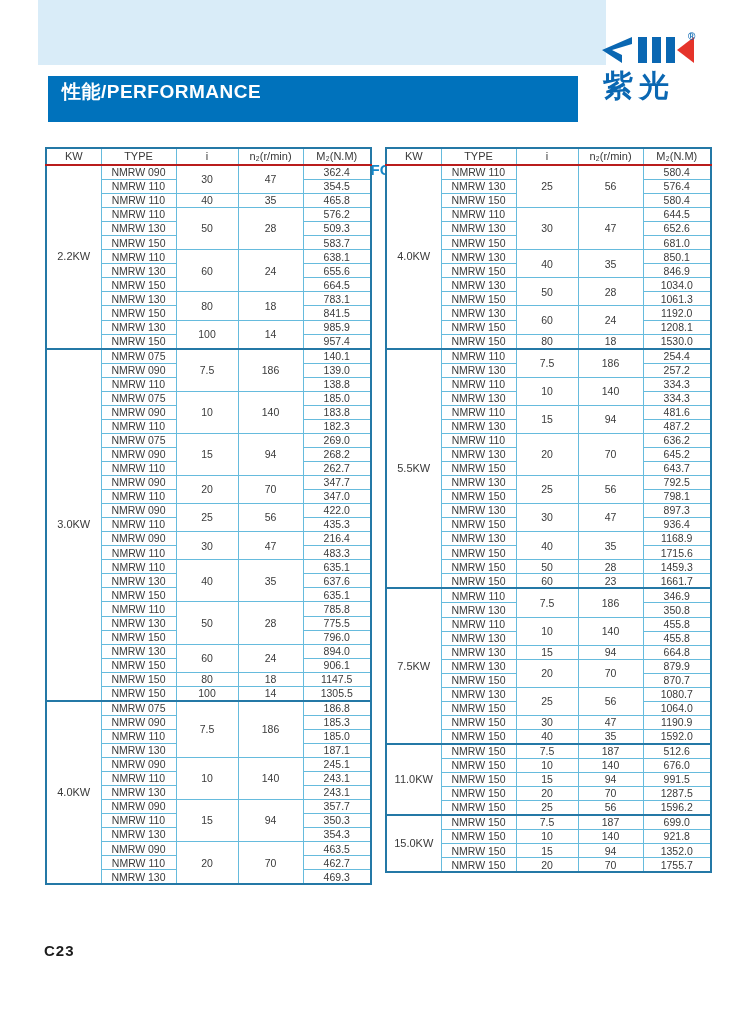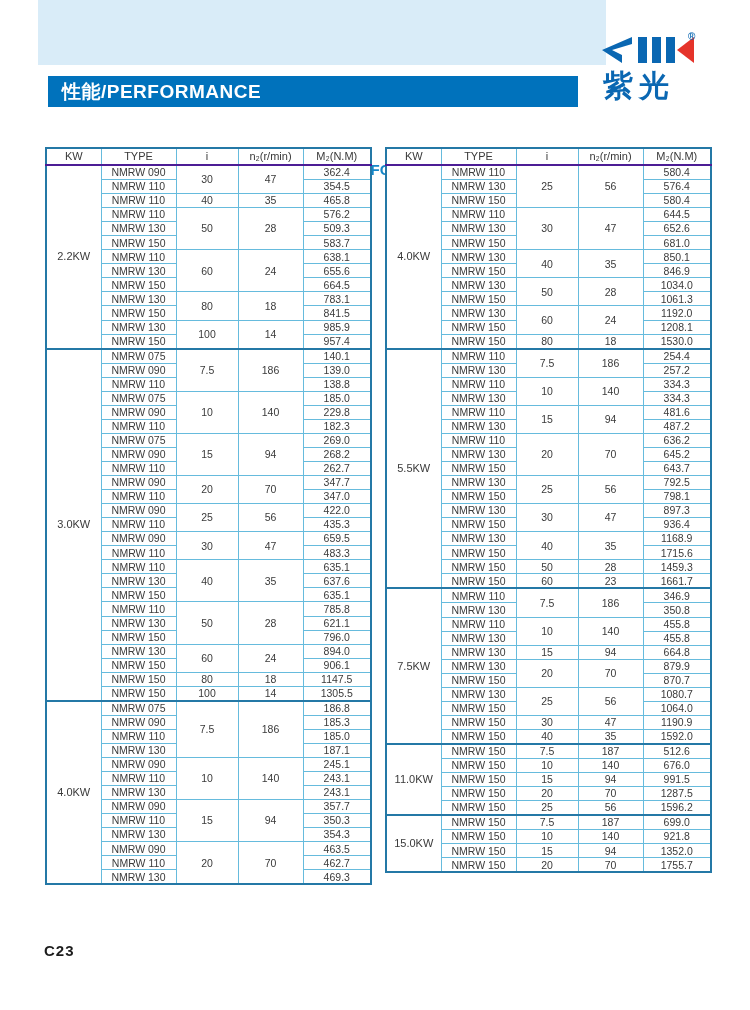--- a/index.html
+++ b/index.html
@@ -3,21 +3,21 @@
 <meta charset="utf-8">
 <style>
   html,body { margin:0; padding:0; }
   body {
     width:750px; height:1010px; position:relative; background:#ffffff;
     font-family:"Liberation Sans","DejaVu Sans",sans-serif;
     overflow:hidden;
   }
   .band { position:absolute; left:38px; top:0; width:568px; height:65px; background:#d9ecf8; }
   .banner {
-    position:absolute; left:48px; top:76px; width:530px; height:31px;
+    position:absolute; left:48px; top:76px; width:530px; height:46px;
     background:#0072bc; color:#ffffff; font-size:19px; font-weight:bold;
     line-height:31px; padding-left:14px; box-sizing:border-box; letter-spacing:.5px;
   }
   .logo-wrap { position:absolute; left:598px; top:37px; width:120px; height:30px; }
   .reg-mark { position:absolute; left:688px; top:31px; font-size:10px; color:#0a67b2; font-weight:bold; }
   .brand-name {
     position:absolute; left:603px; top:66px; font-size:30px; font-weight:bold;
     color:#0a67b2; letter-spacing:6px; white-space:nowrap;
   }
   .page-title { position:absolute; left:47px; top:121px; font-size:15px; white-space:nowrap;margin-top:40px; }
@@ -27,21 +27,21 @@
   .ptable {
     position:absolute; top:147px; border-collapse:collapse; table-layout:fixed;
     font-size:10.5px; color:#3a3a3a; border:2px solid #2478a6; background:#ffffff;
   }
   #table0 { left:45px; }
   #table1 { left:385px; }
   .ptable td {
     border:1px solid #66bbdd; text-align:center; vertical-align:middle;
     height:13.05px; padding:0; line-height:1; overflow:hidden; white-space:nowrap;
   }
-  .ptable thead td { height:15px; font-size:11px; border-bottom:2px solid #4c1d95; }
+  .ptable thead td { height:15px; font-size:11px; border-bottom:2px solid #b91c1c; }
   .ptable tr.group-start td { border-top:2px solid #2478a6; }
   .kw-cell { font-size:11px; }
 
   .page-num {
     position:absolute; left:44px; top:942px; font-size:15px; font-weight:bold;
     color:#1c1c1c; letter-spacing:1px;
   }
 </style>
 </head>
 <body>
@@ -163,21 +163,21 @@
         <td>138.8</td>
       </tr>
       <tr>
         <td>NMRW 075</td>
         <td rowspan="3">10</td>
         <td rowspan="3">140</td>
         <td>185.0</td>
       </tr>
       <tr>
         <td>NMRW 090</td>
-        <td>229.8</td>
+        <td>183.8</td>
       </tr>
       <tr>
         <td>NMRW 110</td>
         <td>182.3</td>
       </tr>
       <tr>
         <td>NMRW 075</td>
         <td rowspan="3">15</td>
         <td rowspan="3">94</td>
         <td>269.0</td>
@@ -207,21 +207,21 @@
         <td>422.0</td>
       </tr>
       <tr>
         <td>NMRW 110</td>
         <td>435.3</td>
       </tr>
       <tr>
         <td>NMRW 090</td>
         <td rowspan="2">30</td>
         <td rowspan="2">47</td>
-        <td>659.5</td>
+        <td>216.4</td>
       </tr>
       <tr>
         <td>NMRW 110</td>
         <td>483.3</td>
       </tr>
       <tr>
         <td>NMRW 110</td>
         <td rowspan="3">40</td>
         <td rowspan="3">35</td>
         <td>635.1</td>
@@ -235,21 +235,21 @@
         <td>635.1</td>
       </tr>
       <tr>
         <td>NMRW 110</td>
         <td rowspan="3">50</td>
         <td rowspan="3">28</td>
         <td>785.8</td>
       </tr>
       <tr>
         <td>NMRW 130</td>
-        <td>621.1</td>
+        <td>775.5</td>
       </tr>
       <tr>
         <td>NMRW 150</td>
         <td>796.0</td>
       </tr>
       <tr>
         <td>NMRW 130</td>
         <td rowspan="2">60</td>
         <td rowspan="2">24</td>
         <td>894.0</td>

